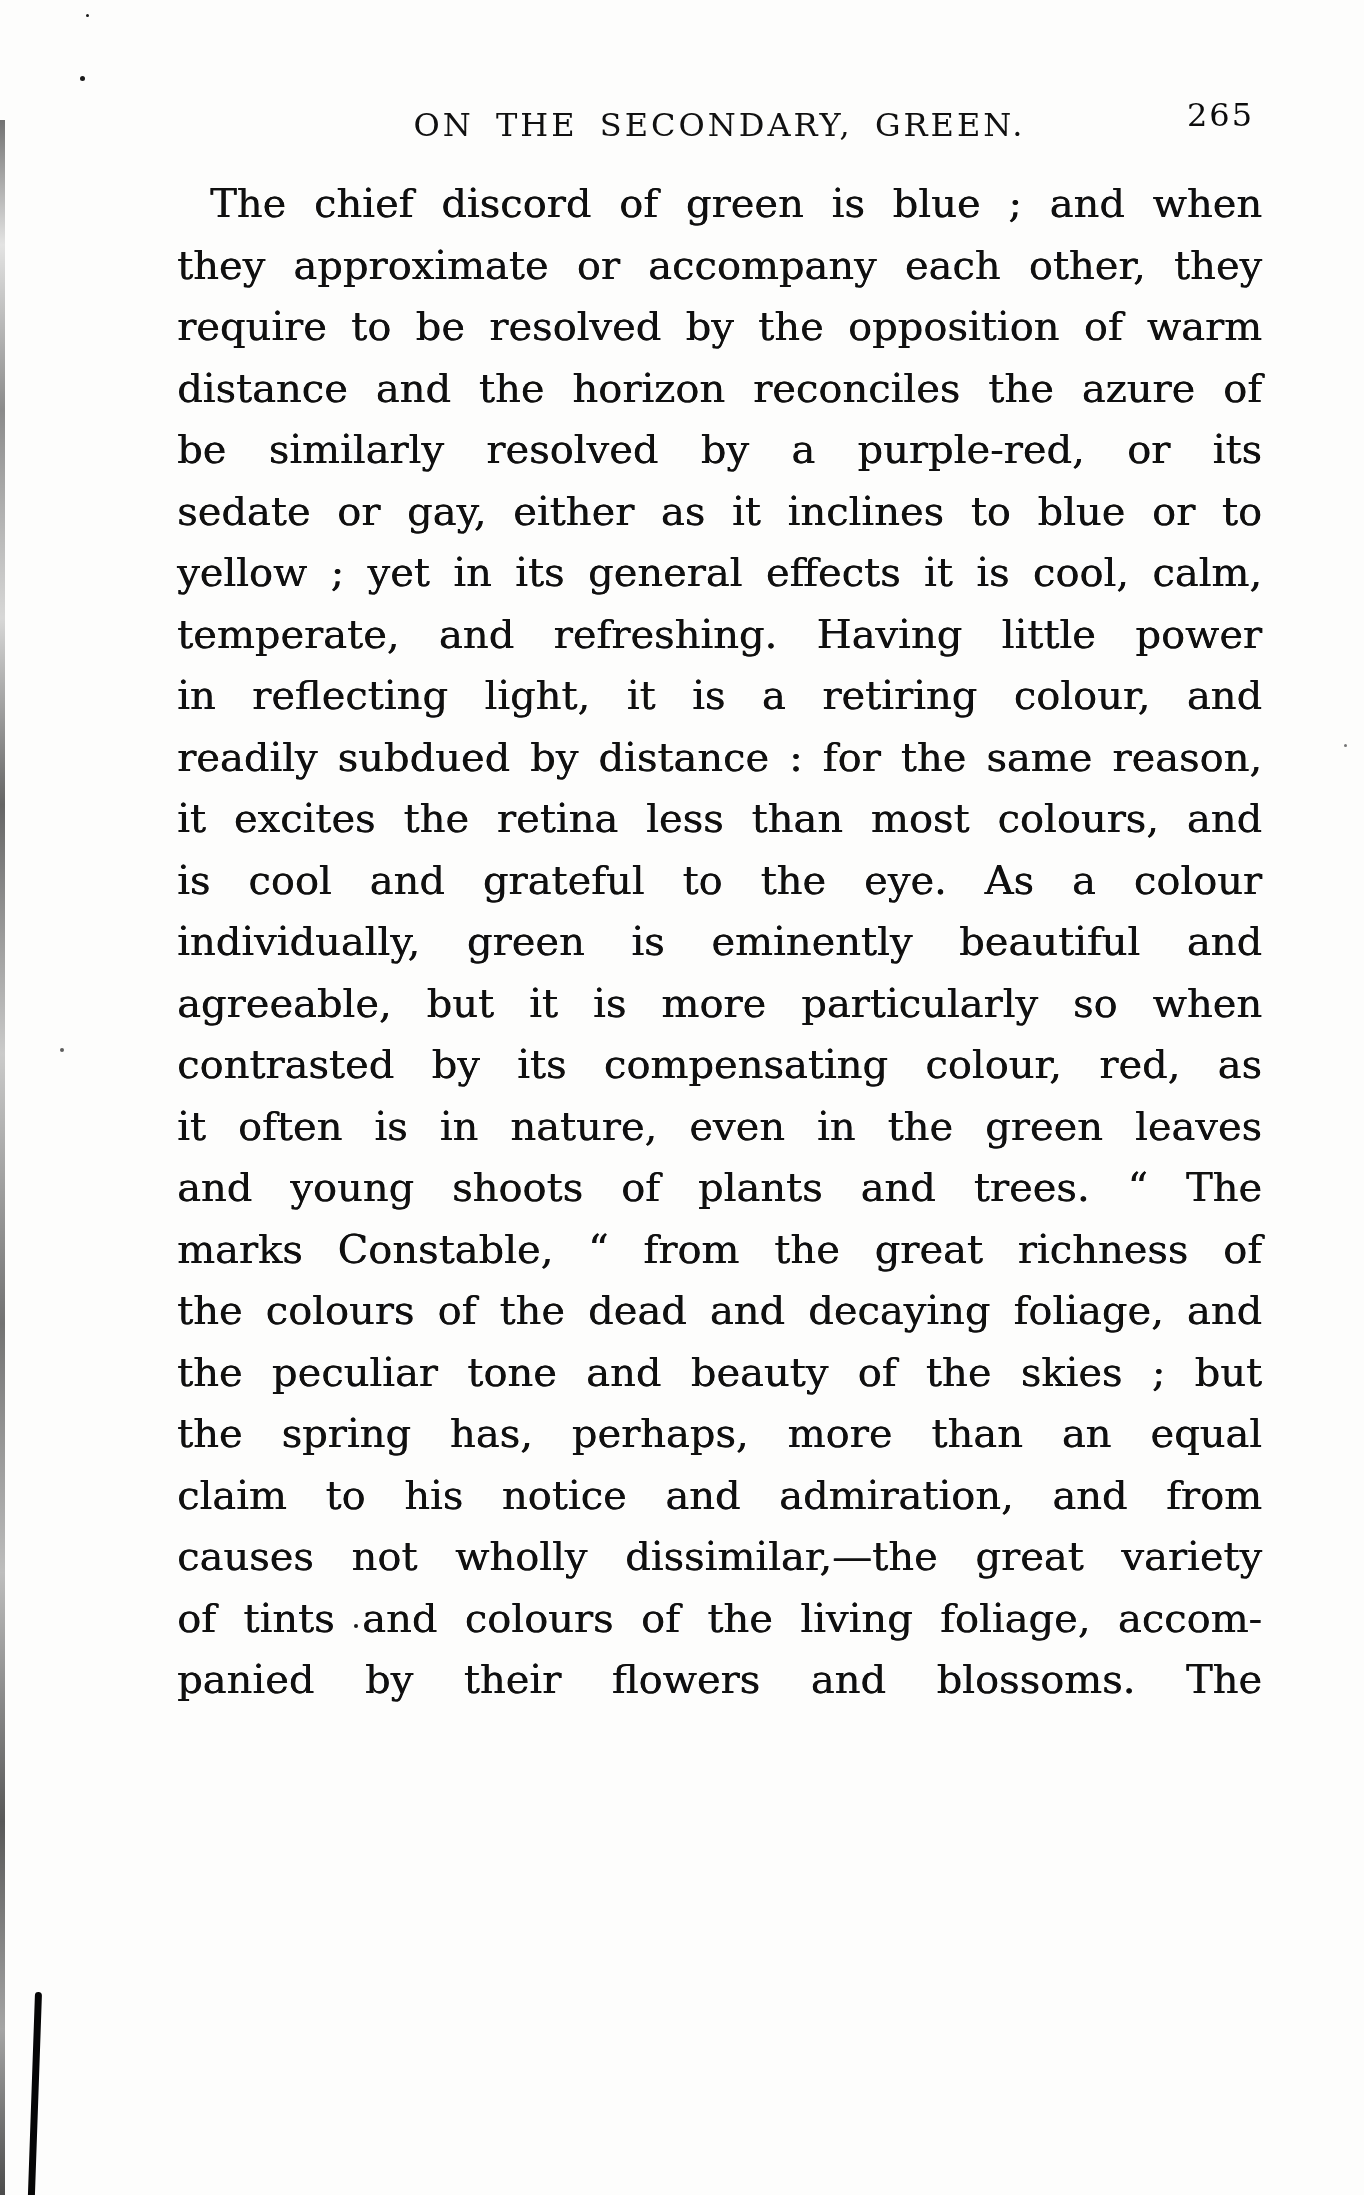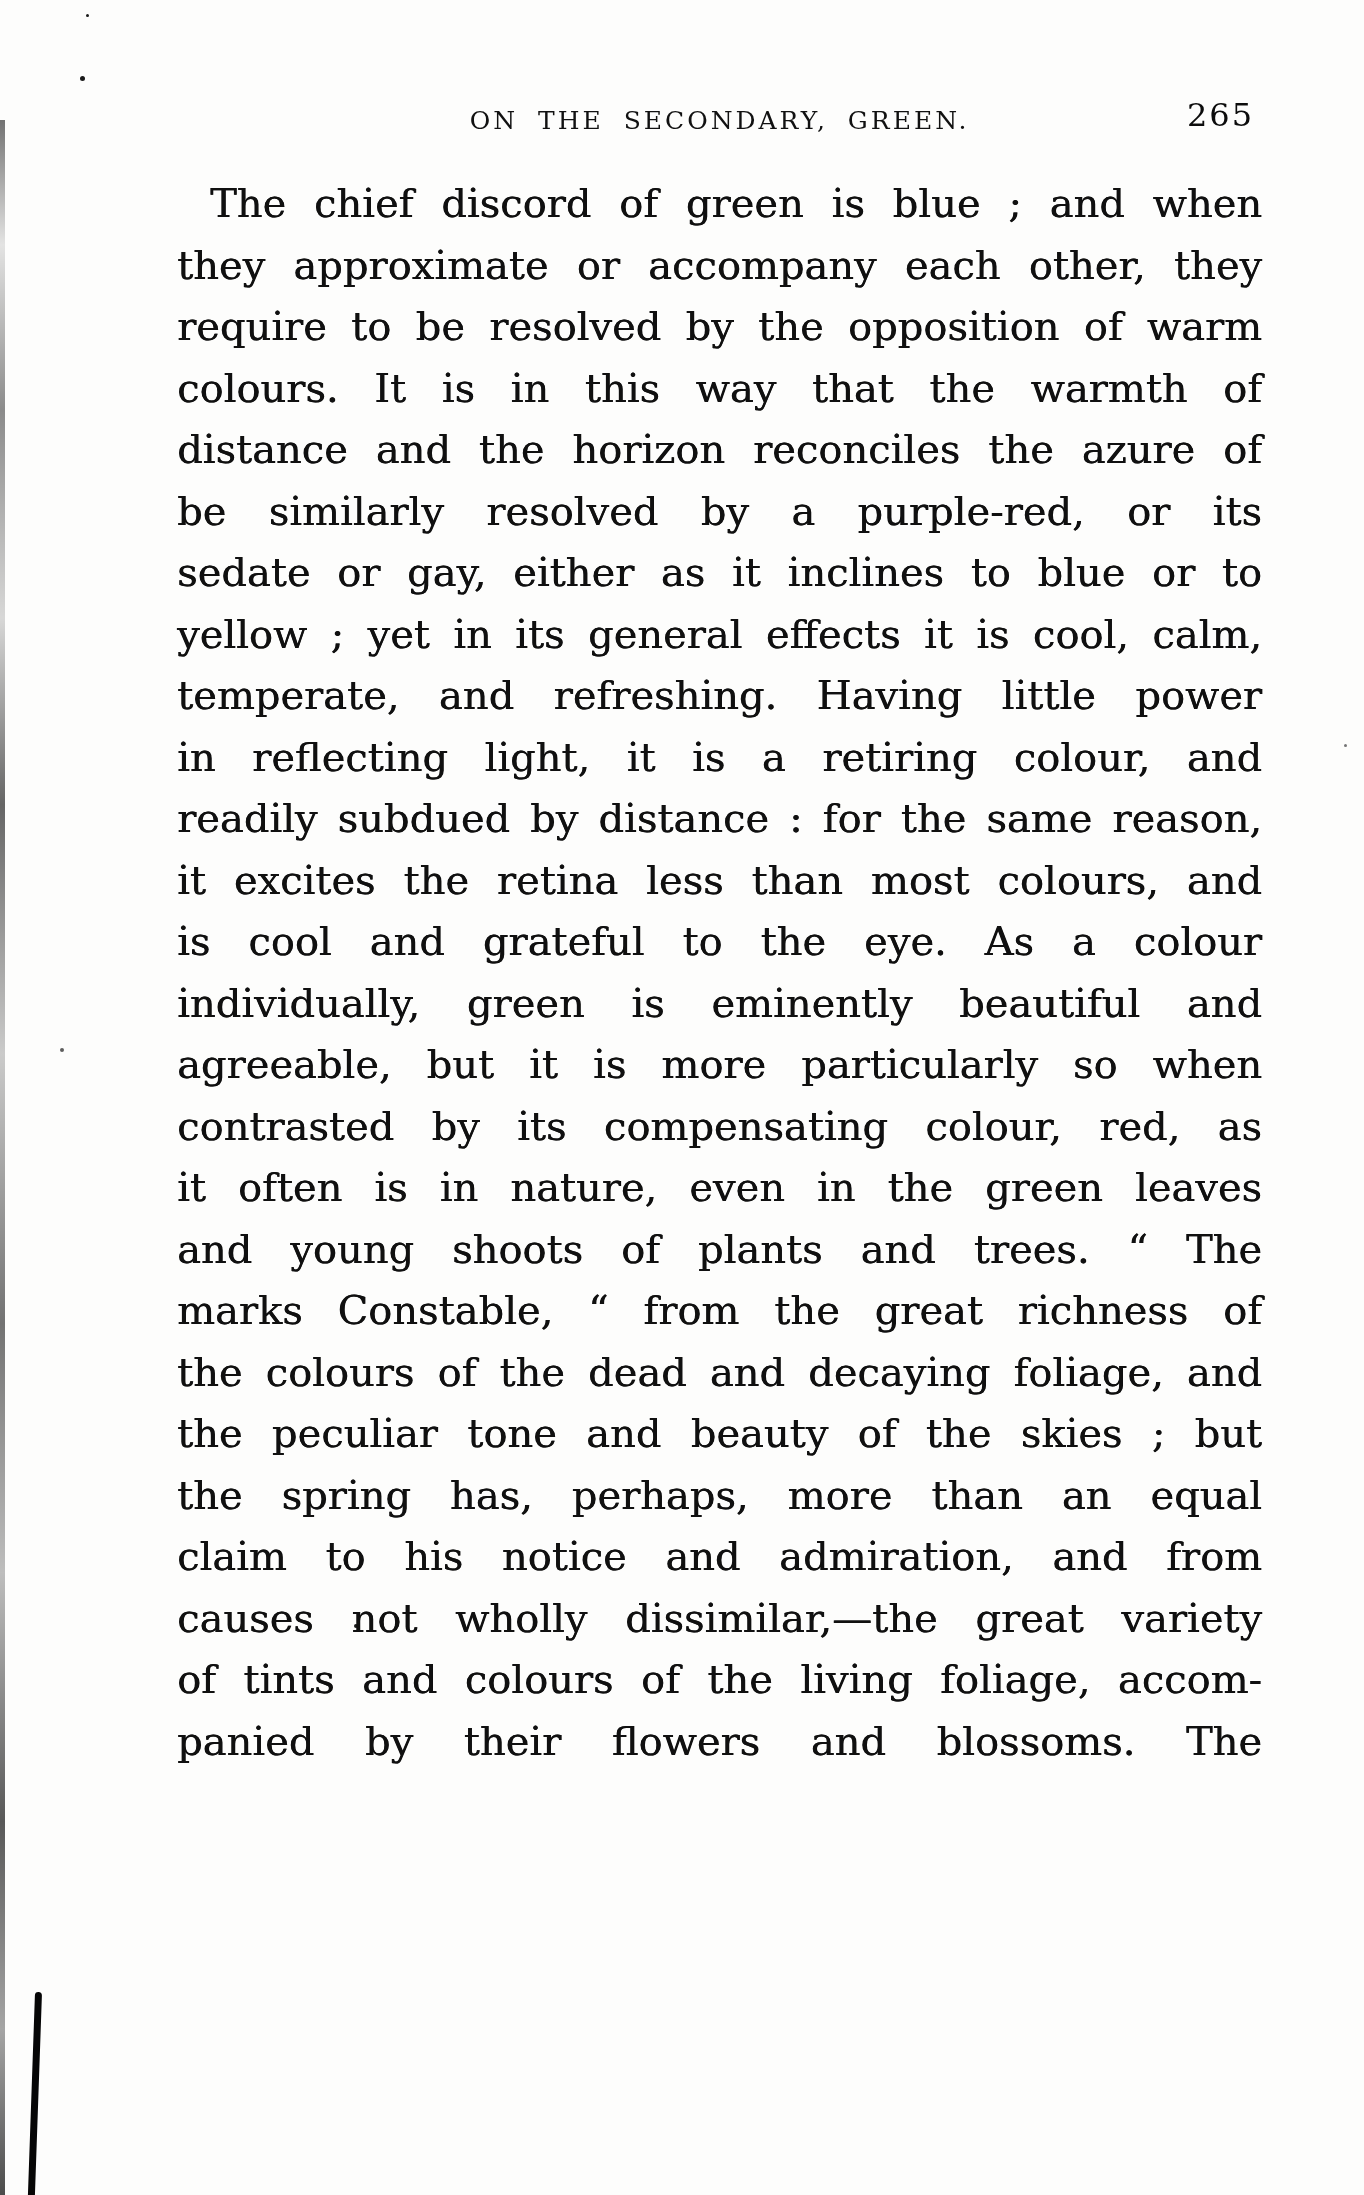--- a/index.html
+++ b/index.html
@@ -20,21 +20,21 @@
   .header {
     position: absolute;
     left: 177px;
     top: 106px;
     width: 1085px;
     height: 60px;
   }
   .running-title {
     display: block;
     text-align: center;
-    font-size: 25px;
+    font-size: 32px;
     letter-spacing: 3px;
     word-spacing: 9px;
     color: #111;
   }
   .page-number {
     position: absolute;
     right: 8px;
     top: -10px;
     font-size: 32px;
     letter-spacing: 2px;
@@ -117,21 +117,20 @@
 
   <div class="header">
     <span class="running-title">ON THE SECONDARY, GREEN.</span>
     <span class="page-number">265</span>
   </div>
 
   <div class="text-block">
     <div class="line indent">The chief discord of green is blue ; and when</div>
     <div class="line">they approximate or accompany each other, they</div>
     <div class="line">require to be resolved by the opposition of warm</div>
-    <div class="line">colours.  It is in this way that the warmth of</div>
     <div class="line">distance and the horizon reconciles the azure of</div>
     <div class="line">be similarly resolved by a purple-red, or its</div>
     <div class="line">sedate or gay, either as it inclines to blue or to</div>
     <div class="line">yellow ; yet in its general effects it is cool, calm,</div>
     <div class="line">temperate, and refreshing.  Having little power</div>
     <div class="line">in reflecting light, it is a retiring colour, and</div>
     <div class="line">readily subdued by distance : for the same reason,</div>
     <div class="line">it excites the retina less than most colours, and</div>
     <div class="line">is cool and grateful to the eye.  As a colour</div>
     <div class="line">individually, green is eminently beautiful and</div>

